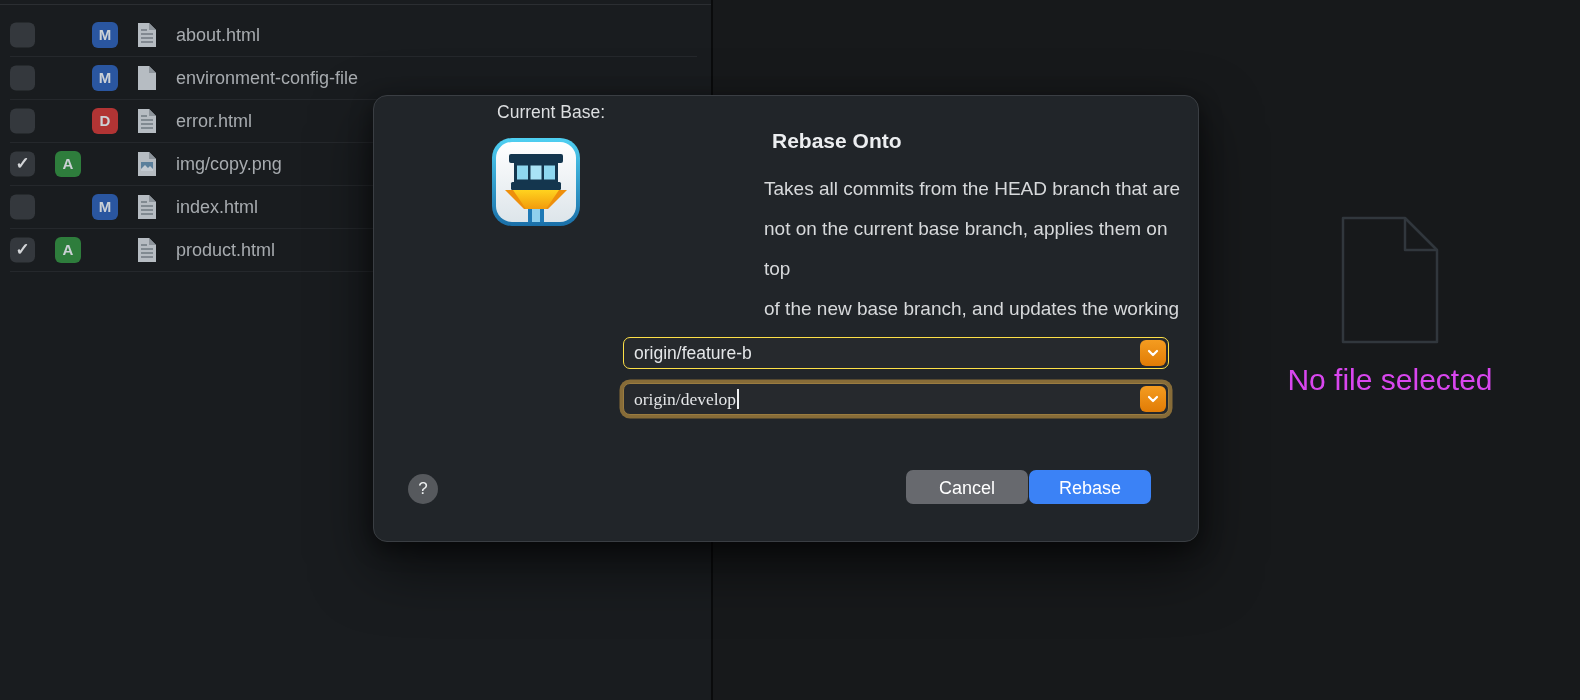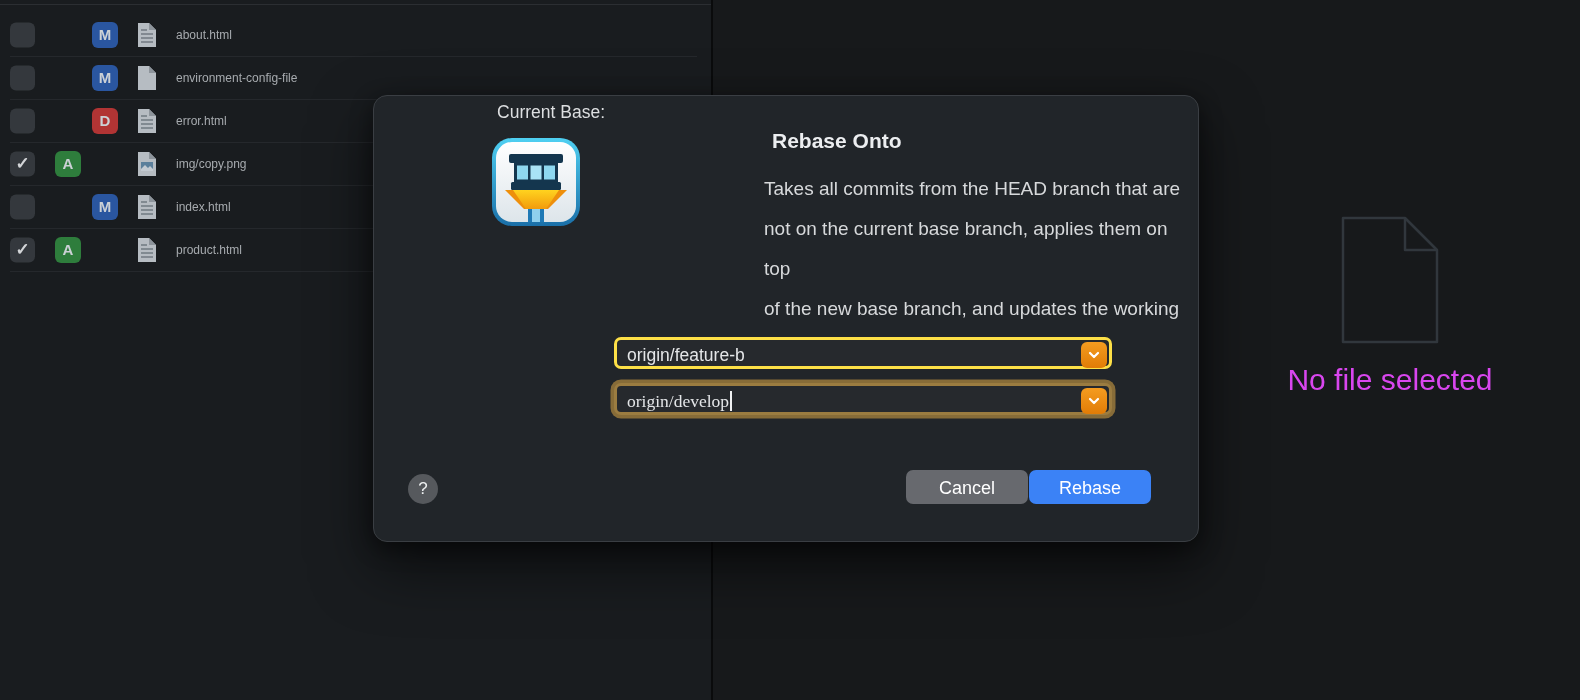--- a/index.html
+++ b/index.html
@@ -21,21 +21,21 @@
   }
   .checkbox .tick { display:none; color:#d3d5d8; font-size:17px; font-weight:bold; line-height:1; transform:translateY(-1px); }
   .checkbox.checked .tick { display:block; }
   .badge {
     width:26px; height:26px; border-radius:6px; text-align:center; line-height:26px;
     color:#ccd1d6; font-size:15px; font-weight:700;
   }
   .badge.slot-staged { left:45px; }
   .badge.slot-unstaged { left:82px; }
   .file-icon { left:127px; width:20px; height:26px; }
-  .file-name { left:166px; font-size:12px; color:#a7abaf; white-space:nowrap; }
+  .file-name { left:166px; font-size:18px; color:#a7abaf; white-space:nowrap; }
 
   
   .v-divider { position:absolute; left:711px; top:0; width:2px; height:700px; background:#0a0b0c; }
   .right-panel { position:absolute; left:713px; top:0; width:867px; height:700px; background:#17191b; }
   .empty-state { position:absolute; left:1272px; top:215px; width:236px; text-align:center; }
   .empty-text { margin-top:14px; font-size:30px; color:#d946ef; }
 
   
   .dialog {
     position:absolute; left:373px; top:95px; width:824px; height:445px;
@@ -46,22 +46,22 @@
   .dialog-title { position:absolute; left:398px; top:33px; margin:0; font-size:21px; font-weight:700; color:#eceef0; }
   .dialog-desc {
     position:absolute; left:390px; top:73px; width:430px; margin:0;
     font-size:19px; line-height:40px; color:#d7d9db; white-space:pre-line;
   }
   .form-label {
     position:absolute; left:0; width:231px; height:32px; line-height:32px;
     text-align:right; font-size:17.5px; color:#dddfe1;
   }
   .combo {
-    position:absolute; left:240px; width:498px; height:32px; box-sizing:border-box;
-    background:#26292d; border:3px solid #fde047; border-radius:7px;
+    position:absolute; left:249px; width:546px; height:32px; box-sizing:border-box;
+    background:#26292d; border:1px solid #fde047; border-radius:7px;
   }
   .combo.focused { border-color:#9b7c40; box-shadow:0 0 0 3.5px #876c38;font-family:Liberation Serif, serif; }
   .row1 .form-label, .row1.combo { top:241px; }
   .row2 .form-label, .row2.combo { top:287px; }
   .combo-text {
     position:absolute; left:10px; top:0; height:30px; line-height:30px;
     font-size:17.5px; color:#e4e6e8; white-space:nowrap;
   }
   .caret { display:inline-block; width:2px; height:20px; background:#f0f1f2; vertical-align:-4px; margin-left:1px; }
   .combo-btn {

